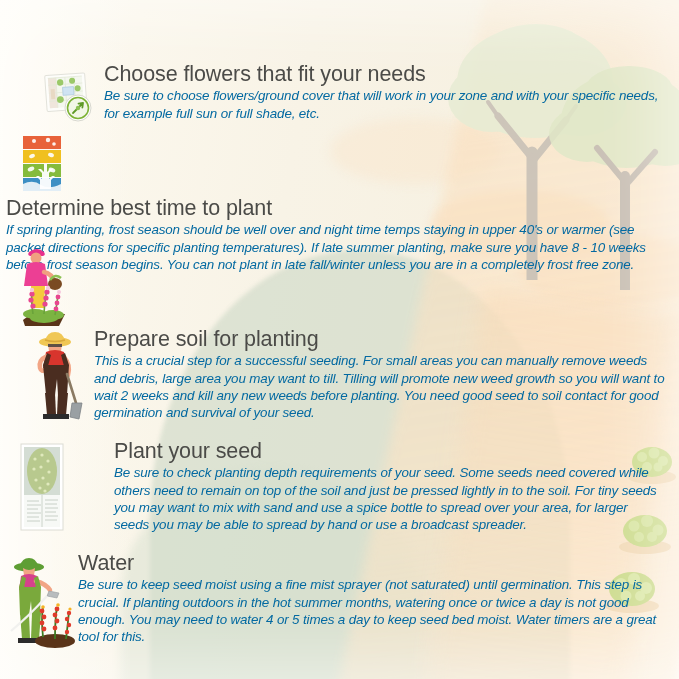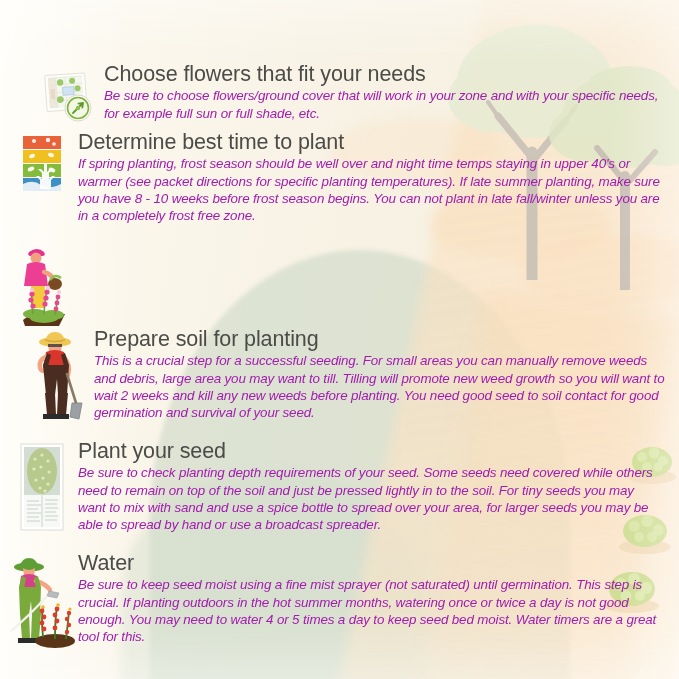--- a/index.html
+++ b/index.html
@@ -124,31 +124,31 @@
     color: #4b4b48;
     line-height: 1.12;
     margin: 0 0 1px 0;
     letter-spacing: -0.1px;
   }
   .step-desc {
     font-family: "Liberation Sans", sans-serif;
     font-style: italic;
     font-size: 13.4px;
     line-height: 1.30;
-    color: #a21caf;
+    color: #0369a1;
     margin: 0;
     letter-spacing: -0.15px;
   }
 
   
   .step-1 { height: 68px; padding-left: 32px; }
-  .step-2 { height: 112px; }
+  .step-2 { height: 112px; flex-direction: column; }
   .step-3 { height: 85px; }
   .step-4 { height: 112px; margin-left: 16px; }
-  .step-5 { height: 112px; }
+  .step-5 { height: 112px; gap: 36px; }
   .step-6 { height: 110px; justify-content: center; }
 
   .step-1 .step-icon { padding-top: 6px; }
   .step-2 .step-icon { padding-top: 4px; }
   .step-3 .step-icon { padding-top: 0px; }
   .step-4 .step-icon { padding-top: 2px; }
   .step-5 .step-icon { padding-top: 2px; }
   .step-6 .step-icon { padding-top: 4px; }
 </style>
 </head>

